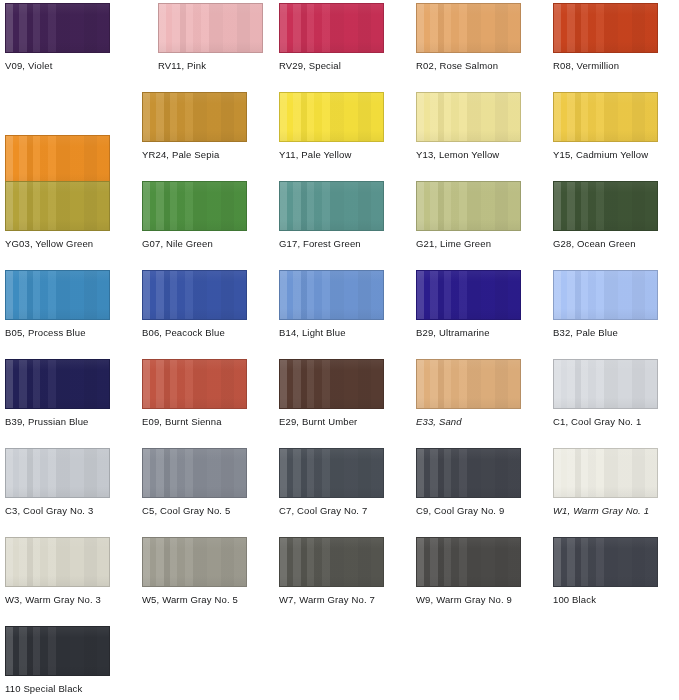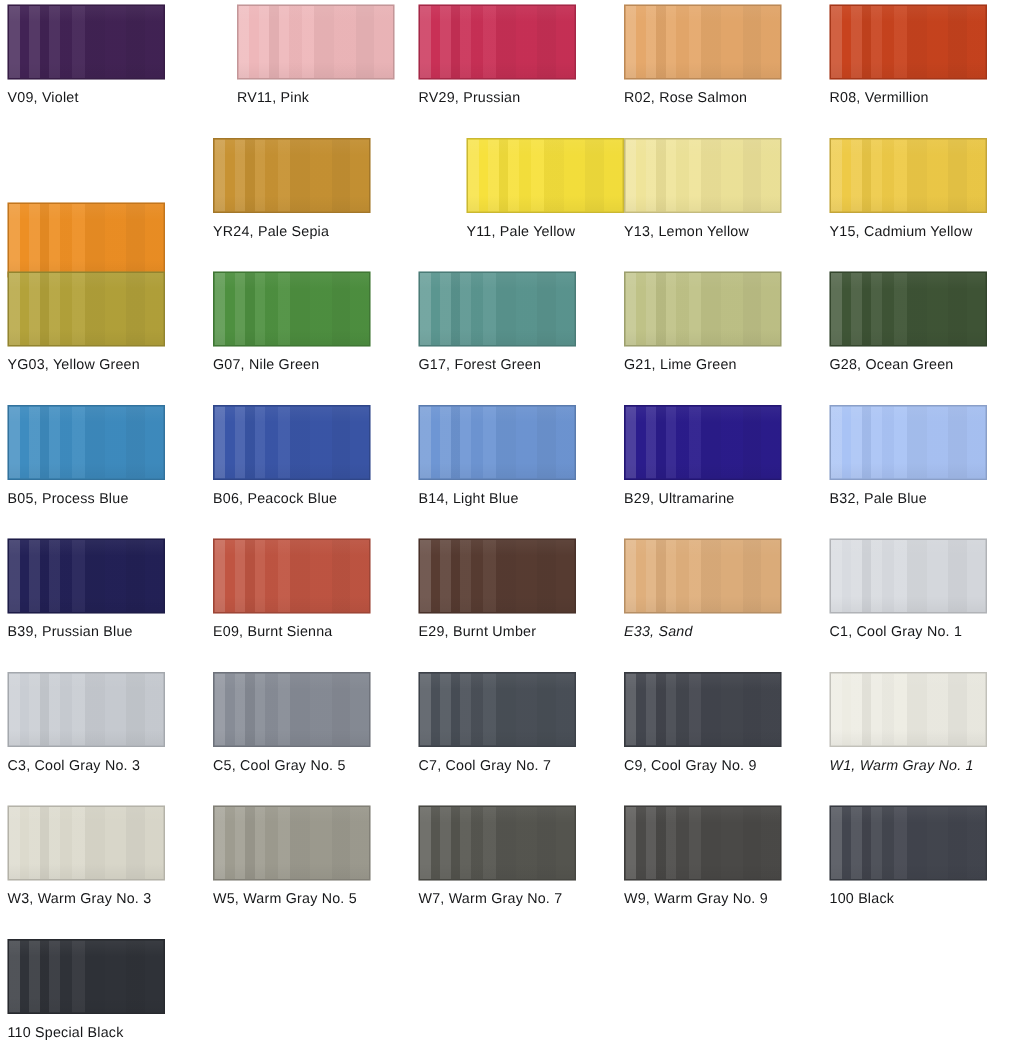--- a/index.html
+++ b/index.html
@@ -99,21 +99,21 @@
         <div class="streaks"></div>
         <div class="sheen"></div>
       </div>
       <div class="swatch-label">RV11, Pink</div>
     </div>
     <div class="swatch-cell" style="left: 279px; top: 3px;">
       <div class="swatch-chip" style="background: rgb(201, 48, 86);">
         <div class="streaks"></div>
         <div class="sheen"></div>
       </div>
-      <div class="swatch-label">RV29, Prussian</div>
+      <div class="swatch-label">RV29, Special</div>
     </div>
     <div class="swatch-cell" style="left: 416px; top: 3px;">
       <div class="swatch-chip" style="background: rgb(229, 168, 107);">
         <div class="streaks"></div>
         <div class="sheen"></div>
       </div>
       <div class="swatch-label">R02, Rose Salmon</div>
     </div>
     <div class="swatch-cell" style="left: 553px; top: 3px;">
       <div class="swatch-chip" style="background: rgb(200, 67, 30);">
@@ -129,21 +129,21 @@
       </div>
       <div class="swatch-label">YR04, Chrome Orange</div>
     </div>
     <div class="swatch-cell" style="left: 142px; top: 92px;">
       <div class="swatch-chip" style="background: rgb(199, 146, 51);">
         <div class="streaks"></div>
         <div class="sheen"></div>
       </div>
       <div class="swatch-label">YR24, Pale Sepia</div>
     </div>
-    <div class="swatch-cell" style="left: 279px; top: 92px; margin-left: 32px;">
+    <div class="swatch-cell" style="left: 279px; top: 92px;">
       <div class="swatch-chip" style="background: rgb(247, 225, 60);">
         <div class="streaks"></div>
         <div class="sheen"></div>
       </div>
       <div class="swatch-label">Y11, Pale Yellow</div>
     </div>
     <div class="swatch-cell" style="left: 416px; top: 92px;">
       <div class="swatch-chip" style="background: rgb(239, 228, 154);">
         <div class="streaks"></div>
         <div class="sheen"></div>

